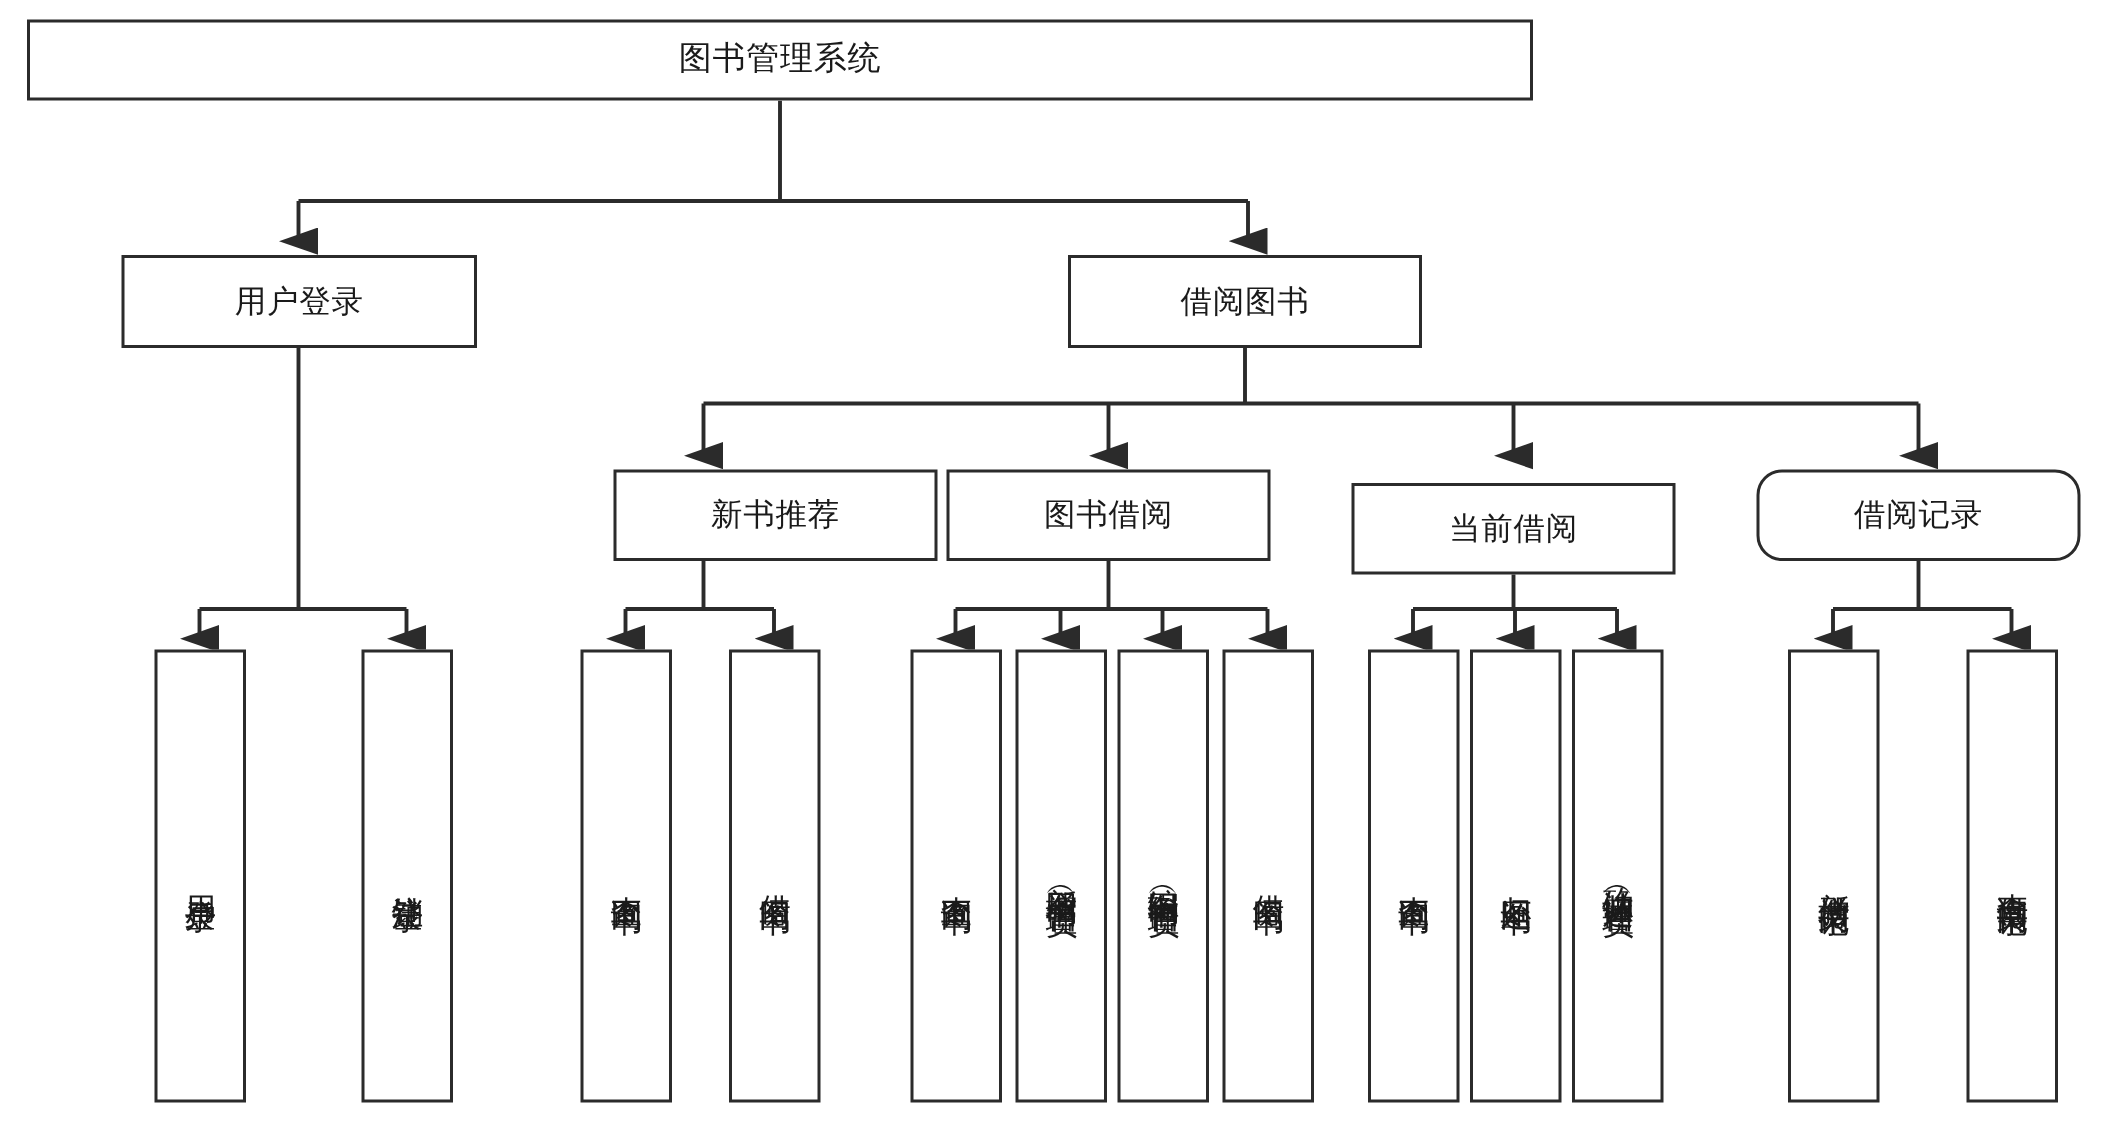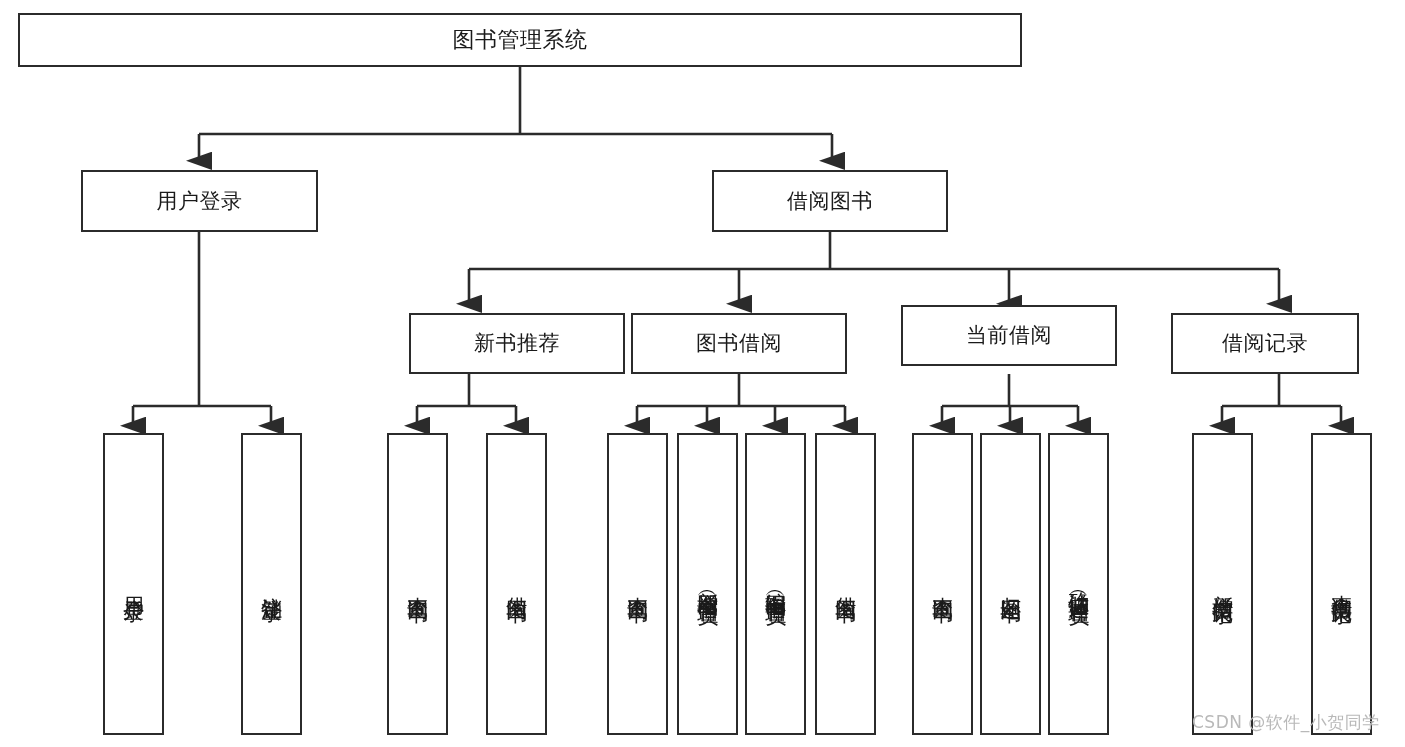--- a/index.html
+++ b/index.html
@@ -140,24 +140,24 @@
   <div class="node horiz" style="left:712px; top:170px; width:236px; height:62px;">
     <span class="label">借阅图书</span>
   </div>
 
   <div class="node horiz" style="left:361px; top:313px; width:216px; height:61px;margin-left:48px;">
     <span class="label">新书推荐</span>
   </div>
   <div class="node horiz" style="left:631px; top:313px; width:216px; height:61px;">
     <span class="label">图书借阅</span>
   </div>
-  <div class="node horiz" style="left:901px; top:305px; width:216px; height:61px;">
+  <div class="node horiz" style="left:901px; top:322px; width:216px; height:61px;">
     <span class="label">当前借阅</span>
   </div>
-  <div class="node horiz" style="left:1171px; top:313px; width:188px; height:61px;">
+  <div class="node horiz" style="left:1171px; top:313px; width:216px; height:61px;border-radius:17px;">
     <span class="label">借阅记录</span>
   </div>
 
   <div class="node vert" style="left:103px; top:433px; width:61px; height:302px;">
     <span class="label">用户登录</span>
   </div>
   <div class="node vert" style="left:241px; top:433px; width:61px; height:302px;">
     <span class="label">注销登录</span>
   </div>
 
@@ -191,15 +191,14 @@
     <span class="label">确认归还（管理员）</span>
   </div>
 
   <div class="node vert" style="left:1192px; top:433px; width:61px; height:302px;">
     <span class="label">新增借阅记录</span>
   </div>
   <div class="node vert" style="left:1311px; top:433px; width:61px; height:302px;">
     <span class="label">查询借阅记录</span>
   </div>
 
-  <div class="watermark">CSDN @软件_小贺同学</div>
 
 </div>
 
 </body></html>

